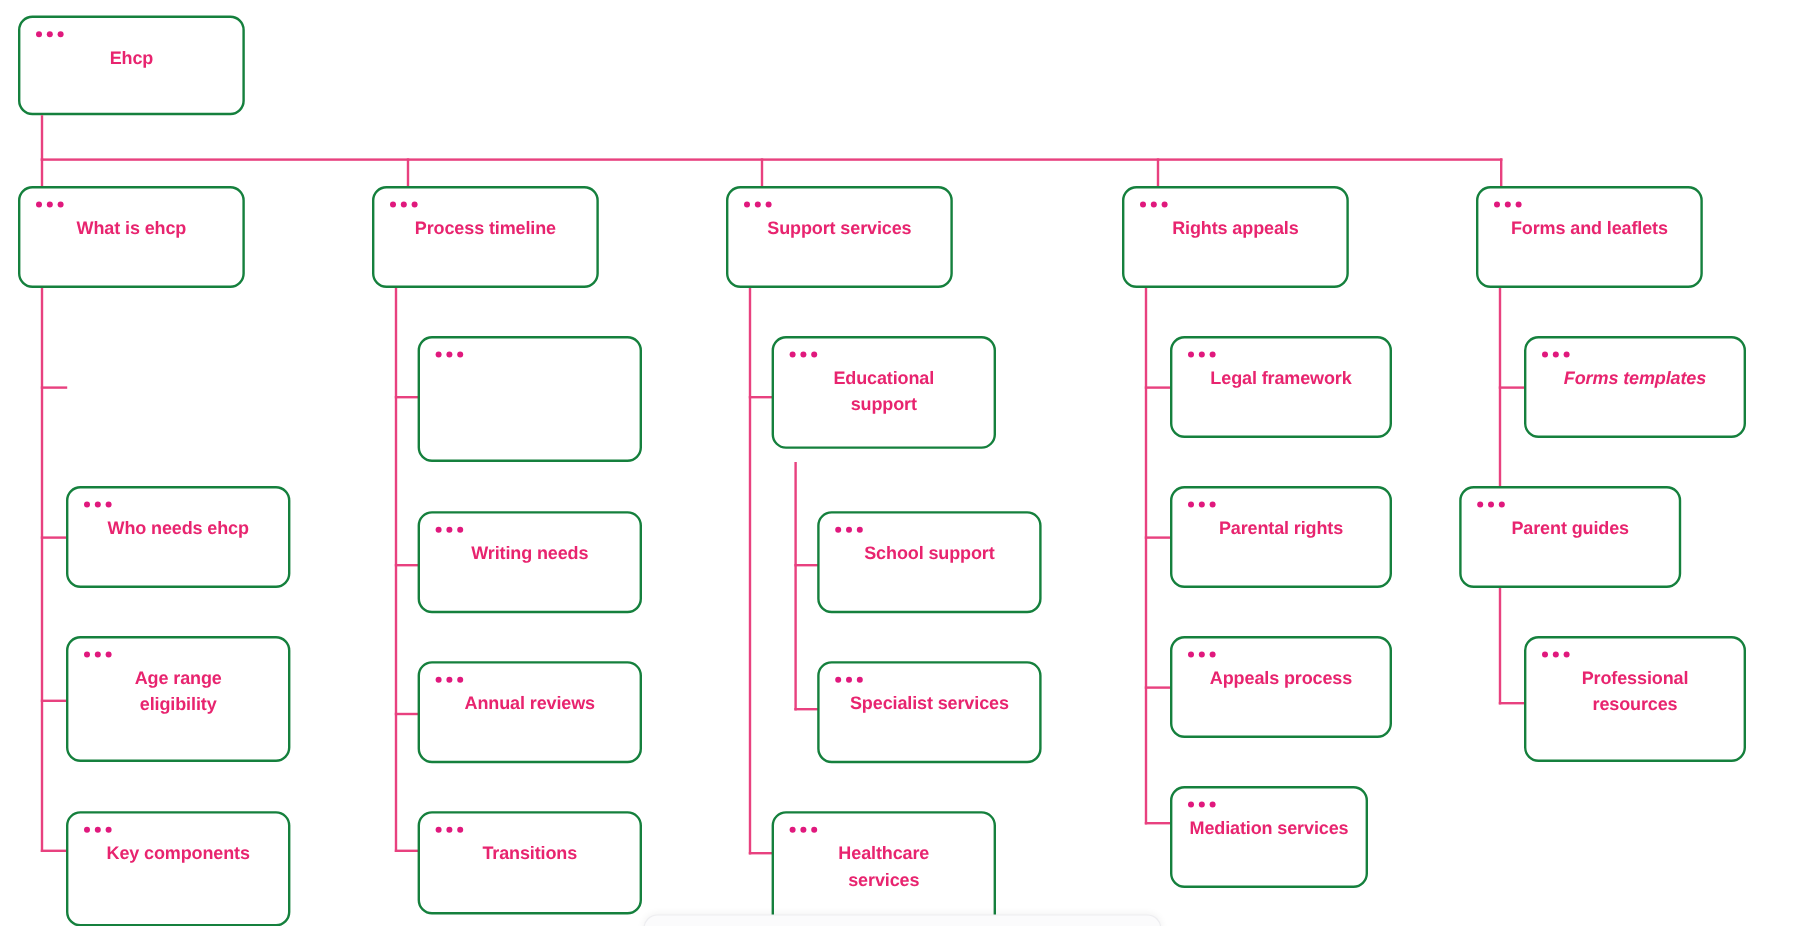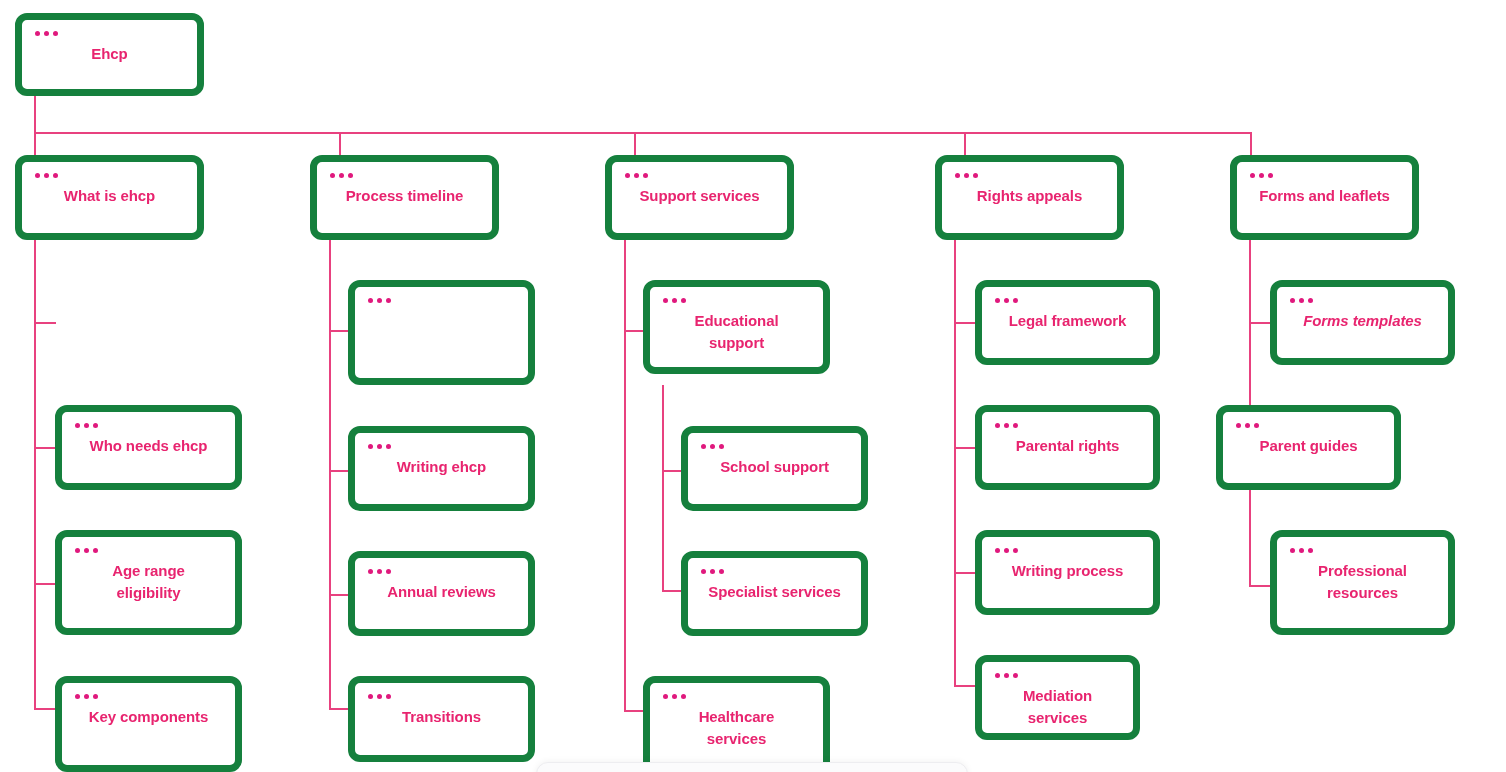--- a/index.html
+++ b/index.html
@@ -27,21 +27,21 @@
     position: absolute;
     background: #e8417f;
   }
   .line.v { width: 2px; }
   .line.h { height: 2px; }
 
   
   .node {
     position: absolute;
     box-sizing: border-box;
-    border: 7px solid #15803d;
+    border: 2px solid #15803d;
     border-radius: 12px;
     background: #ffffff;
   }
   .node .dots {
     position: absolute;
     left: 13px;
     top: 11px;
     display: flex;
     gap: 4px;
   }
@@ -194,21 +194,21 @@
         <i></i>
         <i></i>
       </span>
   </div>
   <div class="node" style="left:348px; top:426px; width:187px; height:85px;">
     <span class="dots">
         <i></i>
         <i></i>
         <i></i>
       </span>
-    <span class="label">Writing ehcp</span>
+    <span class="label">Writing needs</span>
   </div>
   <div class="node" style="left:348px; top:551px; width:187px; height:85px;">
     <span class="dots">
         <i></i>
         <i></i>
         <i></i>
       </span>
     <span class="label">Annual reviews</span>
   </div>
   <div class="node" style="left:348px; top:676px; width:187px; height:86px;">
@@ -286,21 +286,21 @@
         <i></i>
       </span>
     <span class="label">Parental rights</span>
   </div>
   <div class="node" style="left:975px; top:530px; width:185px; height:85px;">
     <span class="dots">
         <i></i>
         <i></i>
         <i></i>
       </span>
-    <span class="label">Writing process</span>
+    <span class="label">Appeals process</span>
   </div>
   <div class="node" style="left:975px; top:655px; width:165px; height:85px;">
     <span class="dots">
         <i></i>
         <i></i>
         <i></i>
       </span>
     <span class="label">Mediation services</span>
   </div>
 

